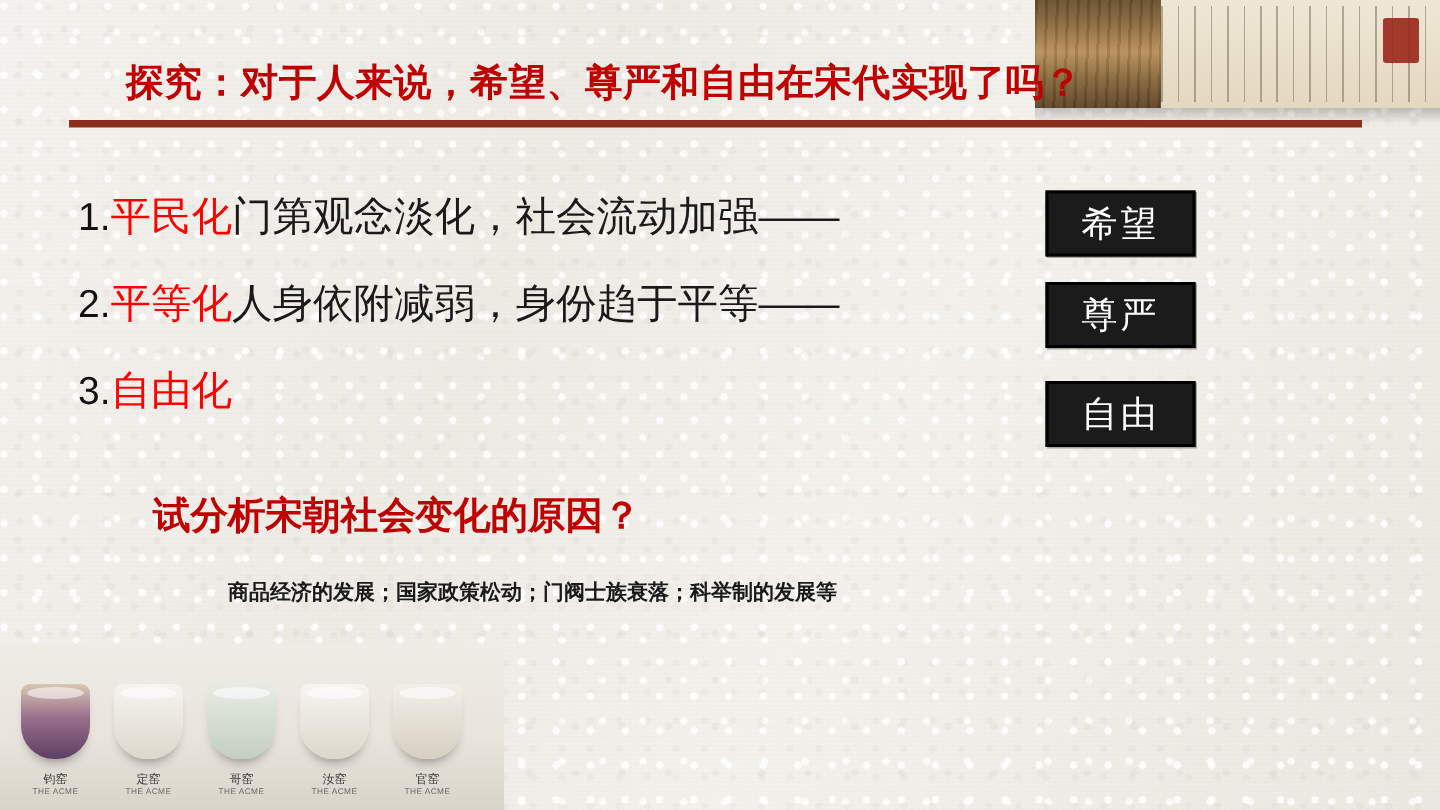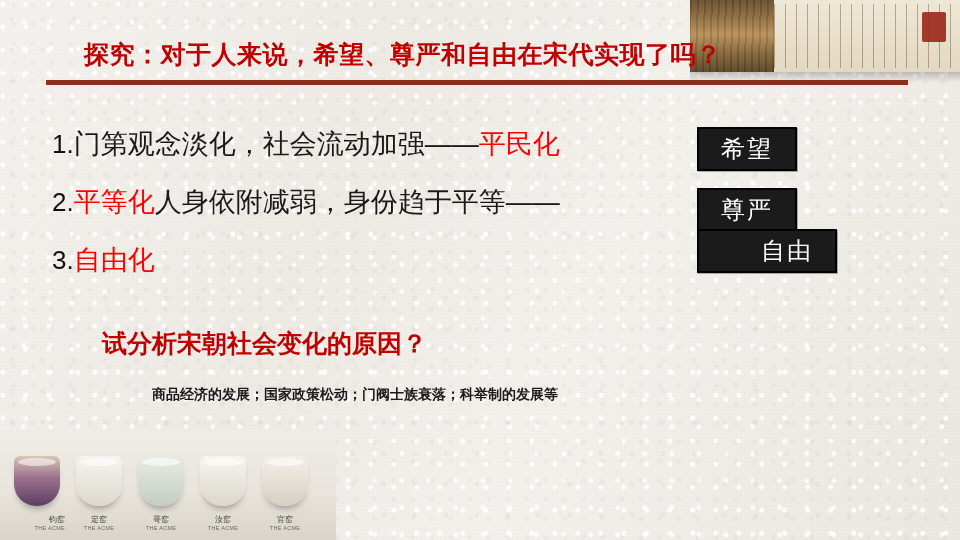--- a/index.html
+++ b/index.html
@@ -87,21 +87,21 @@
     width:96px;height:40px;
     background:#1b1b1b;border:2px solid #000;
     color:#ffffff;font-size:24px;
     display:flex;align-items:center;justify-content:center;
     letter-spacing:2px;
     box-shadow:1px 1px 0 rgba(0,0,0,.3);
     margin-left:13px;
   }
   #chip0{left:684px;top:127px;}
   #chip1{left:684px;top:188px;}
-  #chip2{left:684px;top:229px;padding-left:40px;}
+  #chip2{left:684px;top:254px;}
 
   
   .question{
     position:absolute;left:102px;top:327px;
     font-size:25px;font-weight:bold;color:#c00000;white-space:nowrap;
   }
   
   .answer{
     position:absolute;left:152px;top:386px;
     font-size:14px;font-weight:bold;color:#1a1a1a;white-space:nowrap;
@@ -125,43 +125,43 @@
   #cup1{left:76px;background:linear-gradient(180deg,#f6f4ef,#ddd8cd);}
   #cup2{left:138px;background:linear-gradient(180deg,#e7ece3,#c3cec0);}
   #cup3{left:200px;background:linear-gradient(180deg,#f7f5f0,#dcd7cb);}
   #cup4{left:262px;background:linear-gradient(180deg,#f3efe8,#d6cfc2);}
   .cup-label{
     position:absolute;bottom:8px;width:56px;text-align:center;
     font-size:7px;color:#3a3a3a;line-height:1.25;
   }
   .cup-label .cn{font-size:8px;display:block;}
   .cup-label .en{font-size:5.5px;color:#6b6b6b;display:block;letter-spacing:.3px;}
-  #lab0{left:9px;text-align:right;} #lab1{left:71px;} #lab2{left:133px;} #lab3{left:195px;} #lab4{left:257px;}
+  #lab0{left:9px;} #lab1{left:71px;} #lab2{left:133px;} #lab3{left:195px;} #lab4{left:257px;}
 </style>
 </head>
 <body>
 
 <div class="bg"></div>
 <div class="noise"></div>
 
 <div class="deco-scroll">
   <div class="band"></div>
   <div class="paper"></div>
   <div class="seal"></div>
   <div class="shadow"></div>
 </div>
 
 <div class="title">探究：对于人来说，希望、尊严和自由在宋代实现了吗？</div>
 <div class="title-rule"></div>
 
 <div class="list">
   <div class="li">
     <span class="num">1.</span>
+    <span class="txt hl">平民化</span>
     <span class="txt">门第观念淡化，社会流动加强——</span>
-    <span class="txt hl">平民化</span>
   </div>
   <div class="li">
     <span class="num">2.</span>
     <span class="txt hl">平等化</span>
     <span class="txt">人身依附减弱，身份趋于平等——</span>
   </div>
   <div class="li">
     <span class="num">3.</span>
     <span class="txt hl">自由化</span>
   </div>

